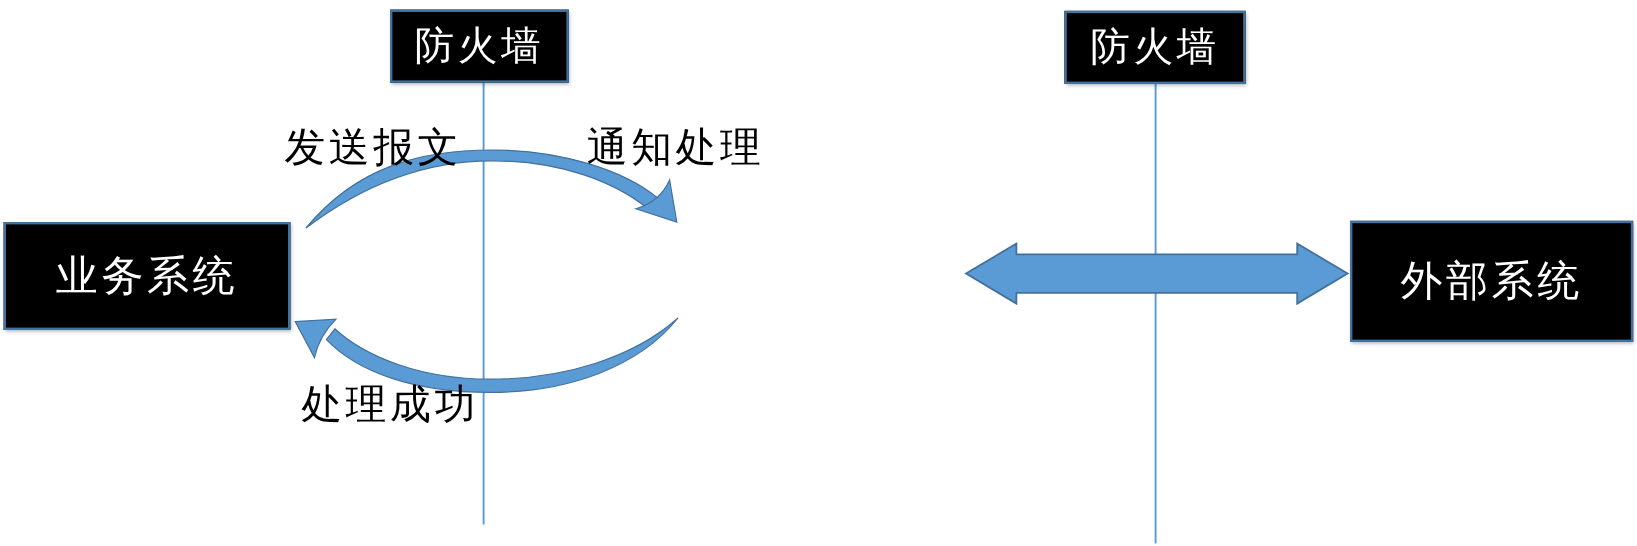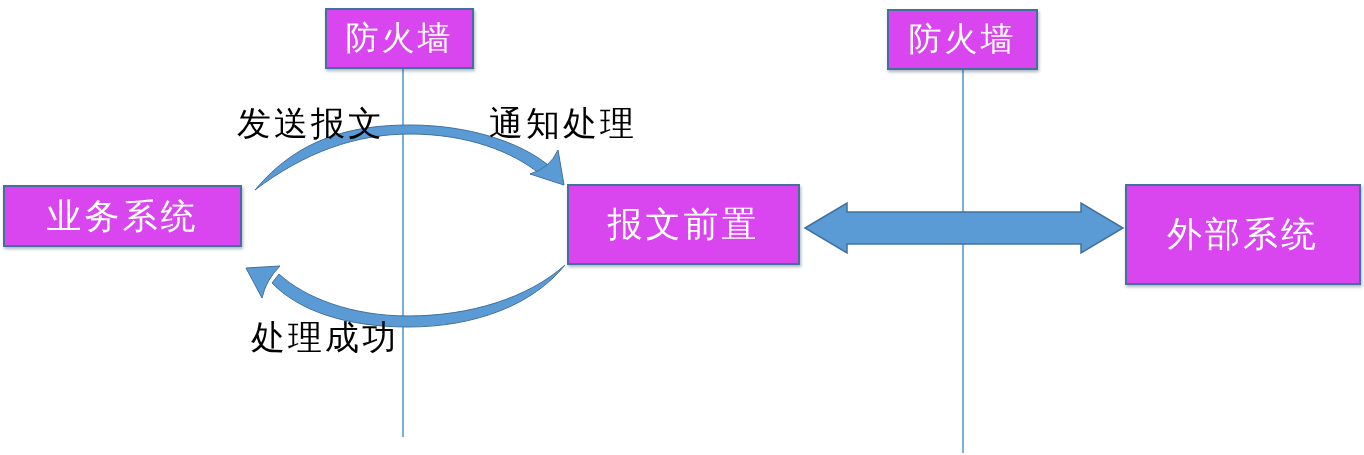--- a/index.html
+++ b/index.html
@@ -11,35 +11,35 @@
     overflow: hidden;
     font-family: "Liberation Serif", serif;
   }
   .layer {
     position: absolute;
     left: 0; top: 0;
     width: 1364px; height: 455px;
   }
   .box {
     position: absolute;
-    background: #d946ef;
+    background: #000000;
     border: 2px solid #41719C;
     box-shadow: 1px 2px 3px rgba(20, 40, 70, 0.35);
     color: #ffffff;
     display: flex;
     align-items: center;
     justify-content: center;
     font-size: 35px;
     letter-spacing: 3px;
     box-sizing: border-box;
     white-space: nowrap;
   }
   .box-firewall-left  { left: 325px; top: 8px;   width: 149px; height: 61px; font-size: 33px; }
   .box-firewall-right { left: 887px; top: 9px;   width: 151px; height: 61px; font-size: 33px; }
-  .box-business       { left: 3px;   top: 185px; width: 239px; height: 62px; justify-content: center; }
+  .box-business       { left: 3px;   top: 185px; width: 239px; height: 90px; justify-content: center; }
   .box-front          { left: 567px; top: 184px; width: 233px; height: 81px; }
   .box-external       { left: 1125px;top: 184px; width: 236px; height: 101px; }
   .flow-label {
     position: absolute;
     color: #000000;
     font-size: 34px;
     letter-spacing: 3px;
     line-height: 1;
     white-space: nowrap;
     font-weight: 500;
@@ -84,23 +84,20 @@
   </div>
 
   <div class="box box-firewall-right">
     <span>防火墙</span>
   </div>
 
   <div class="box box-business">
     <span>业务系统</span>
   </div>
 
-  <div class="box box-front">
-    <span>报文前置</span>
-  </div>
 
   <div class="box box-external">
     <span>外部系统</span>
   </div>
 
   <div class="flow-label lbl-send">发送报文</div>
 
   <div class="flow-label lbl-success">通知处理</div>
 
   <div class="flow-label lbl-query">处理成功</div>

